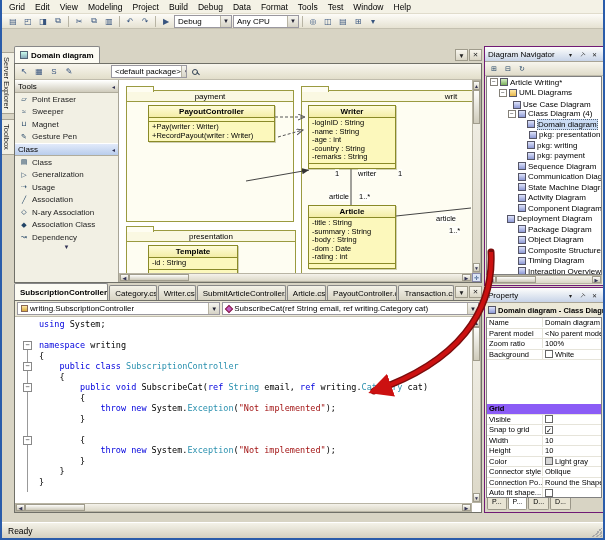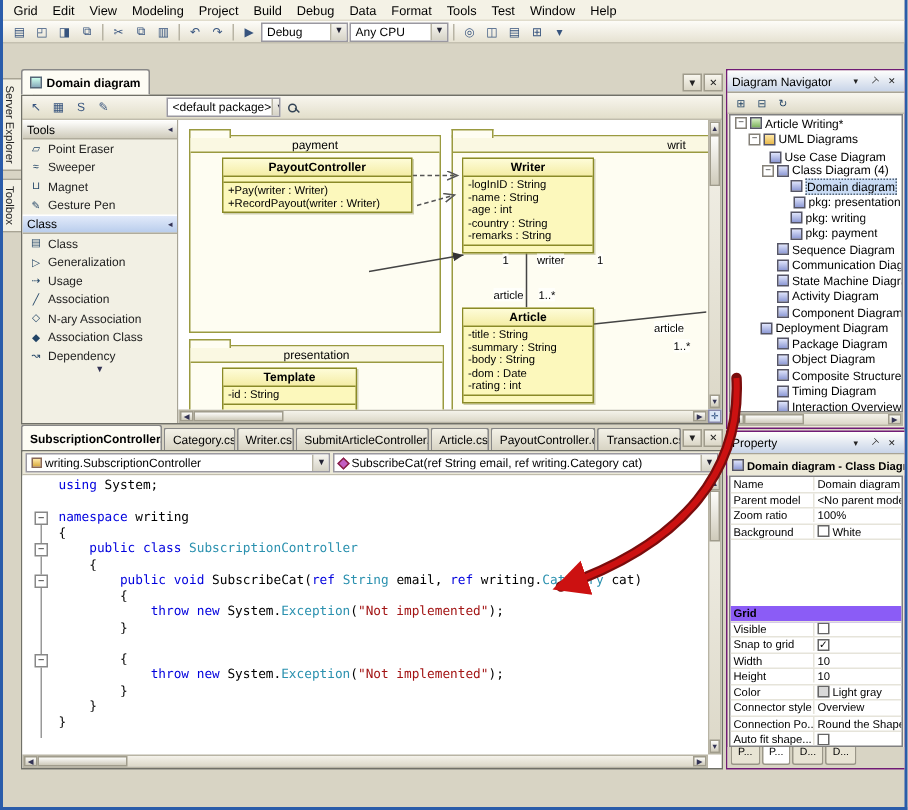--- a/index.html
+++ b/index.html
@@ -622,21 +622,21 @@
         <div class="prow">
           <div class="pname">Color</div>
           <div class="pval">
             <span class="pswatch" style="background: rgb(216, 216, 216);"></span>
             <span>Light gray</span>
           </div>
         </div>
         <div class="prow">
           <div class="pname">Connector style</div>
           <div class="pval">
-            <span>Overview</span>
+            <span>Oblique</span>
           </div>
         </div>
         <div class="prow">
           <div class="pname">Connection Po...</div>
           <div class="pval">
             <span>Round the Shape</span>
           </div>
         </div>
         <div class="prow">
           <div class="pname">Auto fit shape...</div>
@@ -667,20 +667,24 @@
         </div>
       </div>
     <div class="prop-tabs">
         <div class="ptab">P...</div>
         <div class="ptab active">P...</div>
         <div class="ptab">D...</div>
         <div class="ptab">D...</div>
       </div>
   </div>
 
+  <div class="statusbar">
+    <span>Ready</span>
+    <span class="grip"></span>
+  </div>
 
   <svg class="anno">
     <defs>
       <marker id="redarr" markerWidth="7" markerHeight="7" refX="4.5" refY="3" orient="auto">
         <path d="M0,0 L6,3 L0,6 z" id="redarr-path" fill="#cc1111"></path>
       </marker>
     </defs>
     <path id="anno-under" d="M489,252 C492,312 456,362 372,391" fill="none" stroke-width="7" stroke-linecap="round" stroke="#7a0c0c"></path>
     <path id="anno-over" d="M489,252 C492,312 456,362 372,391" fill="none" stroke-width="4" marker-end="url(#redarr)" stroke="#cc1111"></path>
   </svg>

